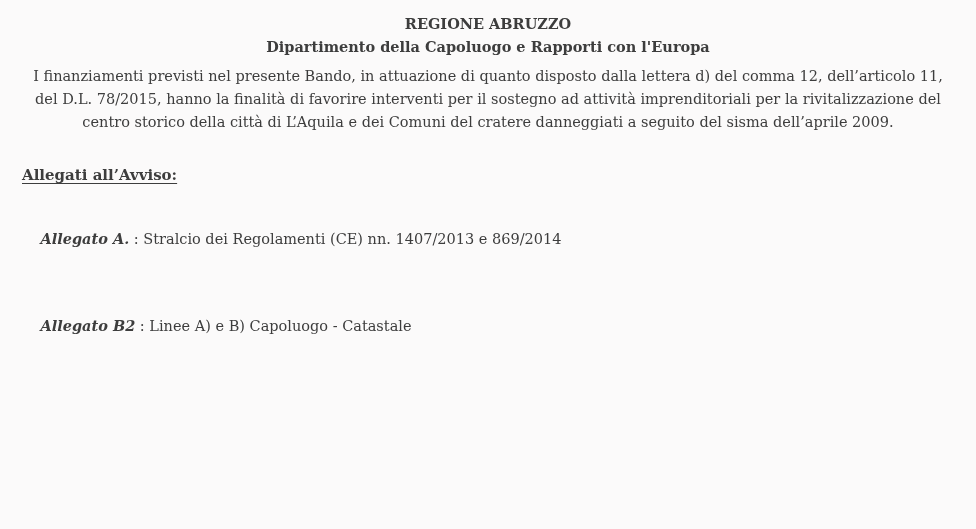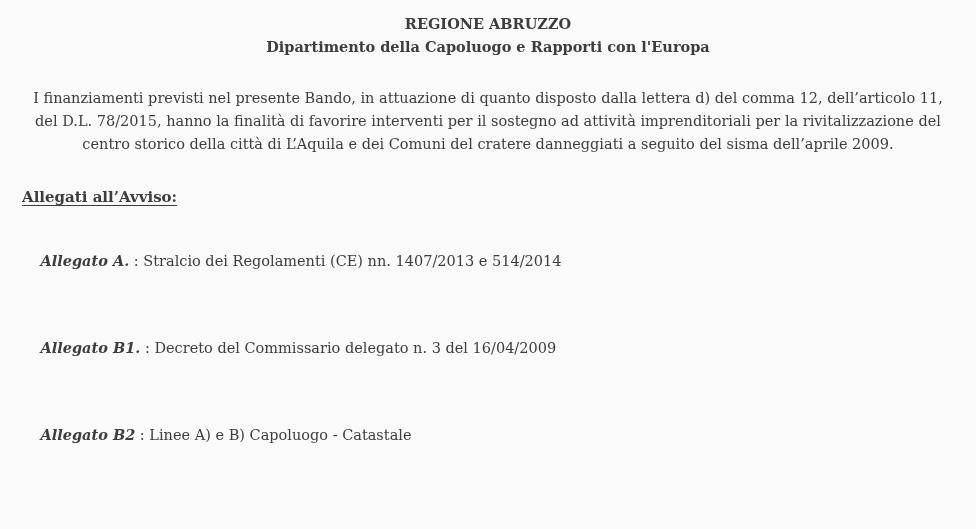--- a/index.html
+++ b/index.html
@@ -34,21 +34,21 @@
   }
   .notice-title {
     font-weight: bold;
     font-size: 16px;
     margin-top: 15px;
   }
   .notice-subtitle {
     margin-top: 5px;
   }
   .intro-paragraph {
-    margin-top: 29px;
+    margin-top: 7px;
   }
   .attachments-heading {
     margin-top: 30px;
     font-weight: bold;
     font-size: 15px;
     text-decoration: underline;
     text-underline-offset: 3px;
   }
   .attachment-item {
     margin-top: 17px;
@@ -69,24 +69,21 @@
     <p class="dept-line">Dipartimento della Capoluogo e Rapporti con l'Europa</p>
   </div>
 
 
 
   <p class="intro-paragraph centered">I finanziamenti previsti nel presente Bando, in attuazione di quanto disposto dalla lettera d) del comma 12, dell’articolo 11, del D.L. 78/2015, hanno la finalità di favorire interventi per il sostegno ad attività imprenditoriali per la rivitalizzazione del centro storico della città di L’Aquila e dei Comuni del cratere danneggiati a seguito del sisma dell’aprile 2009.</p>
 
   <p class="attachments-heading">Allegati all’Avviso:</p>
 
   <p class="attachment-item">
-    <span class="attachment-label">Allegato A.</span><span> : </span><span>Stralcio dei Regolamenti (CE) nn. 1407/2013 e 514/2014</span>
+    <span class="attachment-label">Allegato A.</span><span> : </span><span>Stralcio dei Regolamenti (CE) nn. 1407/2013 e 869/2014</span>
   </p>
 
-  <p class="attachment-item">
-    <span class="attachment-label">Allegato B1.</span><span> : </span><span>Decreto del Commissario delegato n. 3 del 16/04/2009</span>
-  </p>
 
   <p class="attachment-item">
     <span class="attachment-label">Allegato B2</span><span> : </span><span>Linee A) e B) Capoluogo - Catastale</span>
   </p>
 
 </div>
 
 </body></html>

